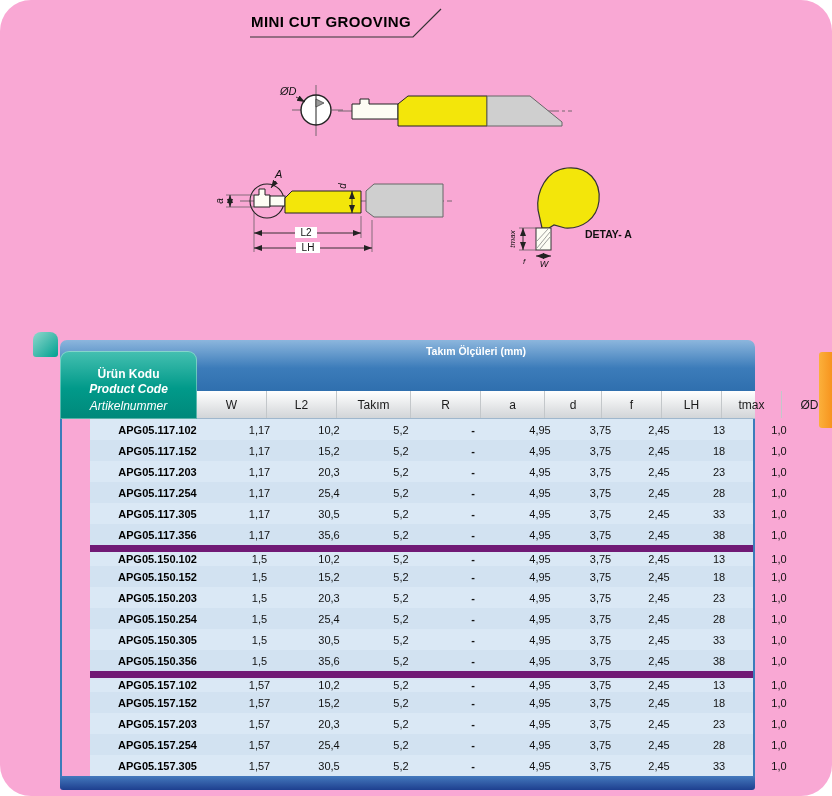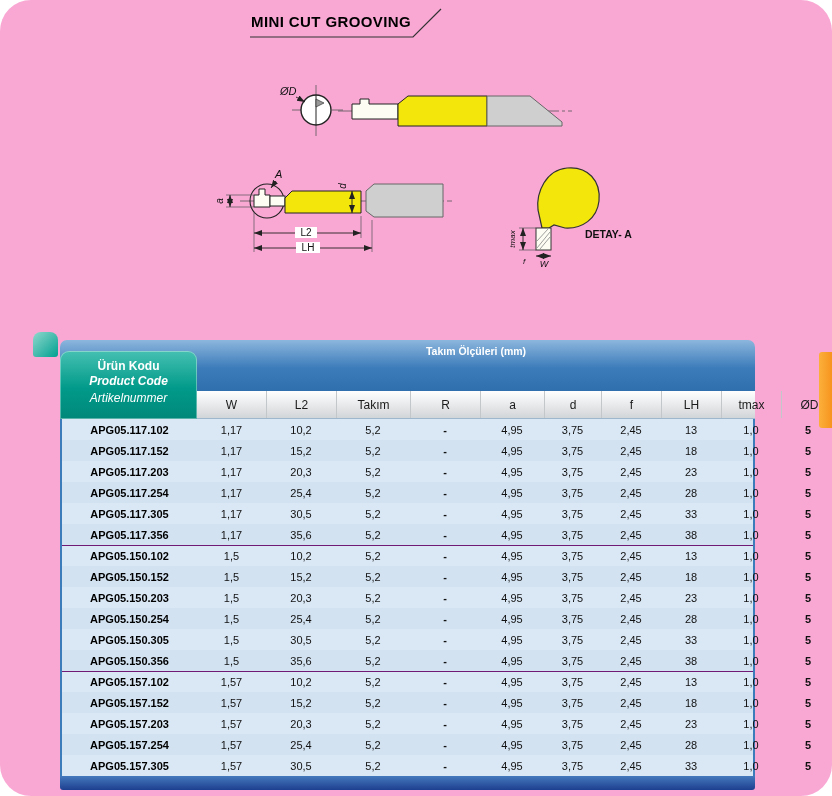--- a/index.html
+++ b/index.html
@@ -25,39 +25,39 @@
   .tbl-header { position:relative; height:79px; }
   .hdr-blue { position:absolute; left:0; right:0; top:0; height:51px;
               background:linear-gradient(180deg,#8cb6dd,#3c7cba 55%,#2f6fae);
               border-radius:7px 7px 0 0; }
   .hdr-blue-text { position:absolute; left:137px; right:0; top:5px; text-align:center; color:#fff; }
   .hdr-blue-text .l1 { font-size:10.5px; font-weight:bold; margin-bottom:2px; }
   .hdr-blue-text .l2, .hdr-blue-text .l3 { font-size:9px; font-style:italic; color:#d8e7f6; line-height:1.5; }
 
   .hdr-teal { position:absolute; left:0; top:11px; width:137px; height:68px;
               background:linear-gradient(180deg,#45c0b1,#019a8a 55%,#00887a);
-              border-radius:9px 9px 0 0; color:#fff; text-align:center; padding-top:8px;
+              border-radius:9px 9px 0 0; color:#fff; text-align:center; padding-top:16px;
               box-shadow:0 0 0 1px rgba(255,255,255,.35) inset; }
   .hdr-teal .t1 { font-size:12px; font-weight:bold; }
   .hdr-teal .t2 { font-size:12px; font-weight:bold; font-style:italic; line-height:1.4;text-align:center; }
   .hdr-teal .t3 { font-size:12px; font-style:italic; line-height:1.4; }
 
   .hdr-cols { position:absolute; left:137px; right:0; bottom:0; height:28px; display:grid;
               grid-template-columns:69px 70px 74px 70px 64px 57px 60px 60px 60px 56px;
               background:linear-gradient(180deg,#ffffff,#d2d5d8);
               border-bottom:1px solid #9fb7cd; }
   .hdr-cols .col-h { display:flex; align-items:center; justify-content:center;
                      font-size:12px; color:#1a1a1a; border-left:1px solid #c3c7ca; }
   .hdr-cols .col-h:first-child { border-left:none; }
 
-  .tbl-body { border-left:2px solid #3c7cba; border-right:2px solid #3c7cba; }
+  .tbl-body { border-left:2px solid #3c7cba; border-right:2px solid #3c7cba;padding-left:28px; }
   .row { display:grid; grid-template-columns:135px 69px 70px 74px 70px 64px 57px 60px 60px 60px 54px;
          height:21px; align-items:center; background:#dae8f5; }
   .row:nth-child(even) { background:#d2e2f1; }
-  .row.group-start { border-top:1px solid #701a75; }
+  .row.group-start { border-top:7px solid #701a75; }
   .row .cell { text-align:center; font-size:11px; color:#111; }
   .row .code { font-weight:bold; color:#000; }
   .row .od-col { font-weight:bold; }
   .row .dash { font-weight:bold; }
 
   .tbl-footer { height:14px; background:linear-gradient(180deg,#4479bd,#1e3f8f);
                 border-radius:0 0 3px 3px; }
 </style>
 </head>
 <body>

